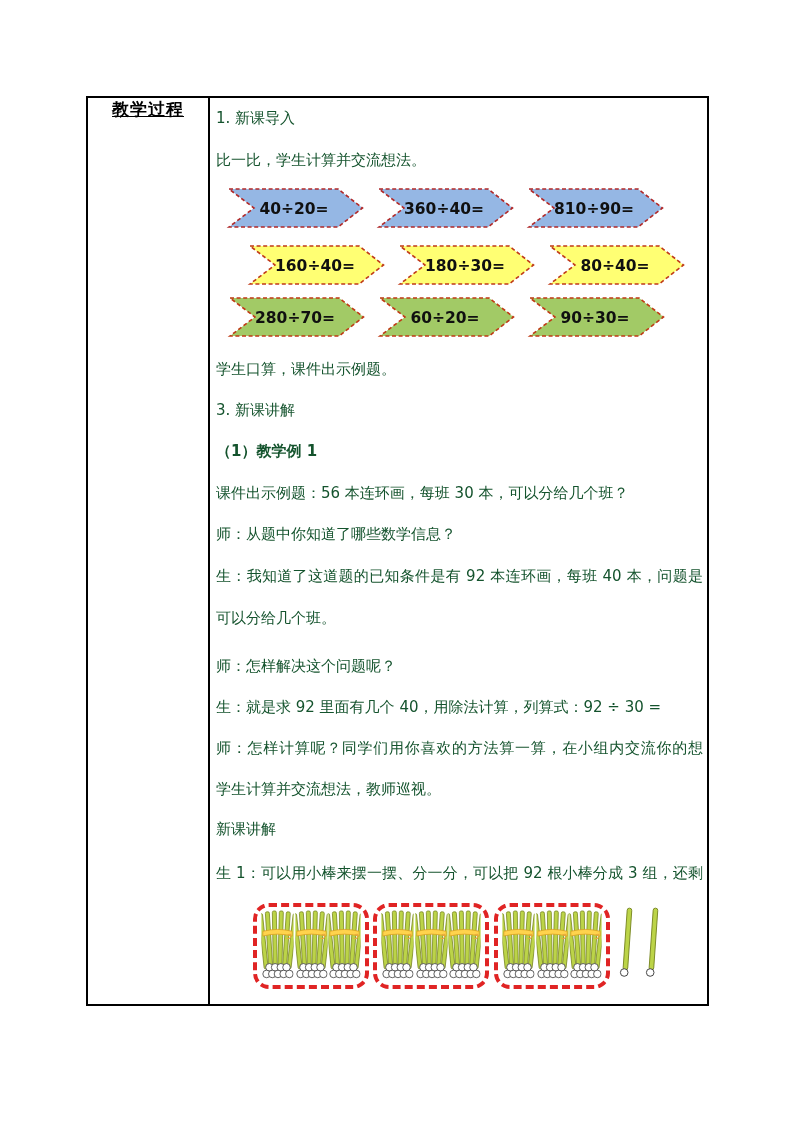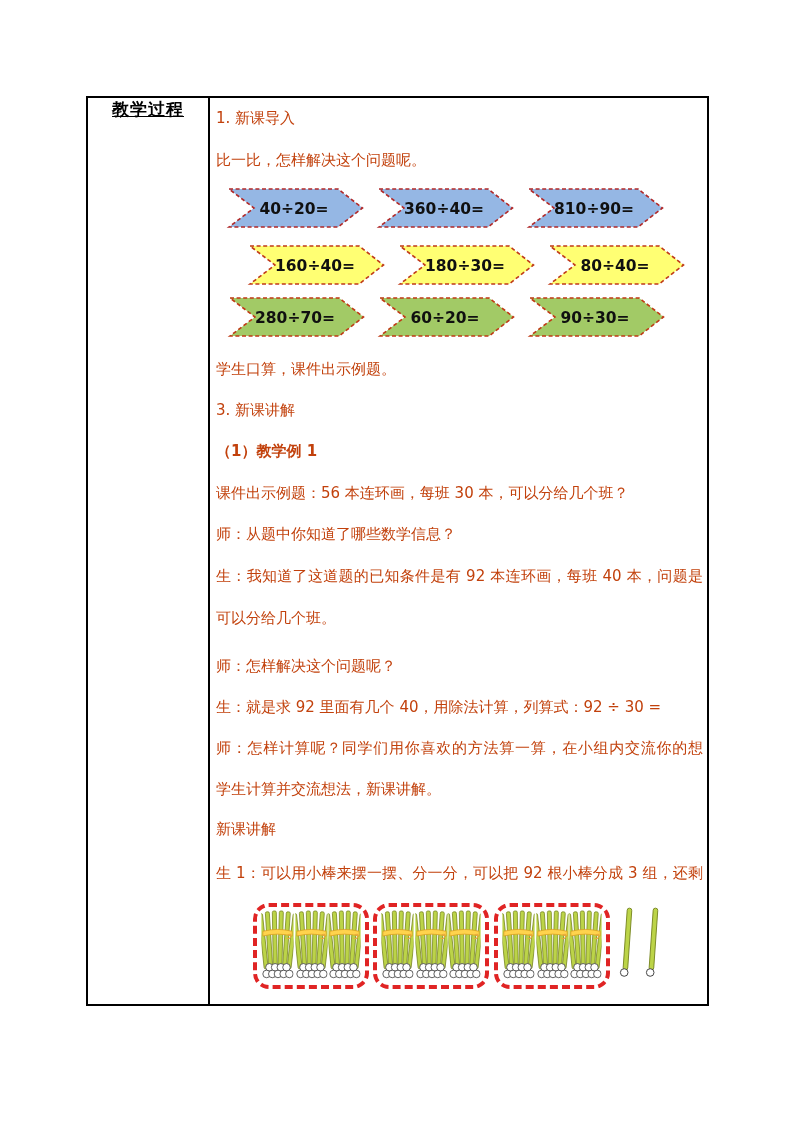--- a/index.html
+++ b/index.html
@@ -37,21 +37,21 @@
     position: relative;
     flex: 1 1 auto;
     overflow: hidden;
   }
   .para {
     position: absolute;
     left: 6px;
     width: 487px;
     line-height: 42px;
     font-size: 15px;
-    color: #c2410c;
+    color: #14532d;
     text-align: justify;
     overflow: hidden;
   }
   .arrow-svg { position: absolute; overflow: visible; }
   .arrow-label {
     font-family: "DejaVu Sans", "Liberation Sans", sans-serif;
     font-size: 15.5px;
     font-weight: 600;
     fill: #101010;
   }
@@ -72,31 +72,31 @@
 </head>
 <body>
 
 <div class="doc-table">
   <div class="cell-left">
     <span class="header-label">教学过程</span>
   </div>
   <div class="cell-right">
     <div id="paragraphs">
         <div class="para" style="top: -1px; height: 42px;">1. 新课导入</div>
-        <div class="para" style="top: 41px; height: 42px;">比一比，怎样解决这个问题呢。</div>
+        <div class="para" style="top: 41px; height: 42px;">比一比，学生计算并交流想法。</div>
         <div class="para" style="top: 250px; height: 42px;">学生口算，课件出示例题。</div>
         <div class="para" style="top: 291px; height: 42px;">3. 新课讲解</div>
         <div class="para" style="top: 332px; height: 42px; font-weight: bold;">（1）教学例 1</div>
         <div class="para" style="top: 374px; height: 42px;">课件出示例题：56 本连环画，每班 30 本，可以分给几个班？</div>
         <div class="para" style="top: 415px; height: 42px;">师：从题中你知道了哪些数学信息？</div>
         <div class="para" style="top: 457px; height: 84px;">生：我知道了这道题的已知条件是有 92 本连环画，每班 40 本，问题是可以分给几个班。</div>
         <div class="para" style="top: 547px; height: 42px;">师：怎样解决这个问题呢？</div>
         <div class="para" style="top: 588px; height: 42px;">生：就是求 92 里面有几个 40，用除法计算，列算式：92 ÷ 30 =</div>
         <div class="para" style="top: 629px; height: 42px;">师：怎样计算呢？同学们用你喜欢的方法算一算，在小组内交流你的想法。</div>
-        <div class="para" style="top: 670px; height: 42px;">学生计算并交流想法，新课讲解。</div>
+        <div class="para" style="top: 670px; height: 42px;">学生计算并交流想法，教师巡视。</div>
         <div class="para" style="top: 710px; height: 42px;">新课讲解</div>
         <div class="para" style="top: 754px; height: 42px;">生 1：可以用小棒来摆一摆、分一分，可以把 92 根小棒分成 3 组，还剩下 2 根。</div>
       </div>
     <div id="arrows">
         <svg width="136" height="40" viewBox="0 0 136 40" class="arrow-svg" style="left: 18px; top: 90px;">
           <path d="M1 1 L110 1 L134.5 20 L110 39 L1 39 L26 20 Z" fill="#95b7e4" stroke="#b02828" stroke-width="1.6" stroke-dasharray="4 2.6"></path>
           <text x="66" y="25.5" text-anchor="middle" class="arrow-label">40÷20=</text>
         </svg>
         <svg width="136" height="40" viewBox="0 0 136 40" class="arrow-svg" style="left: 168px; top: 90px;">
           <path d="M1 1 L110 1 L134.5 20 L110 39 L1 39 L26 20 Z" fill="#95b7e4" stroke="#b02828" stroke-width="1.6" stroke-dasharray="4 2.6"></path>

